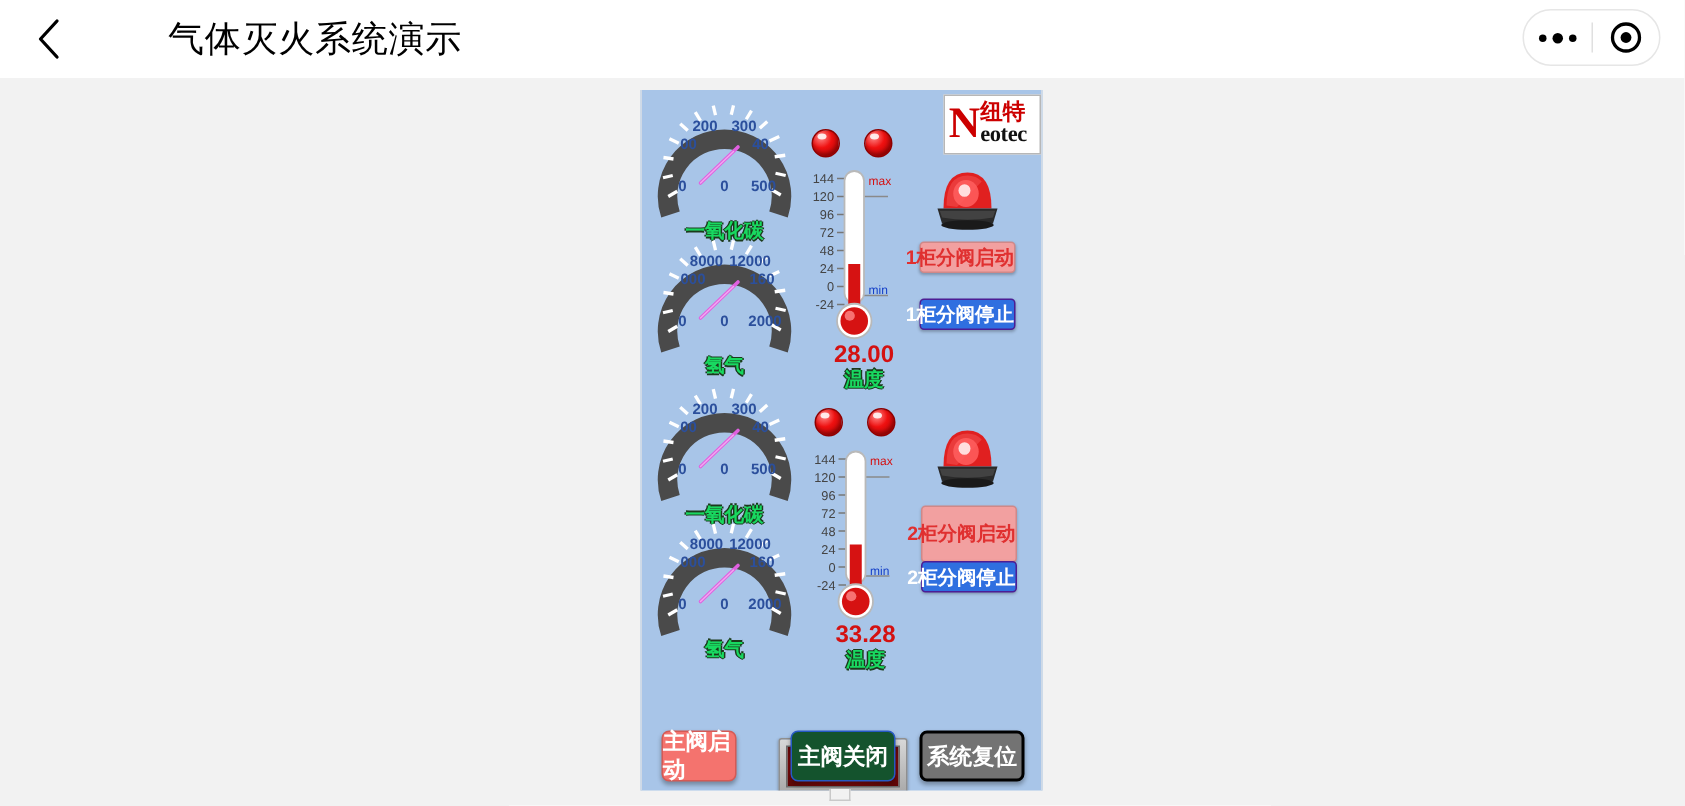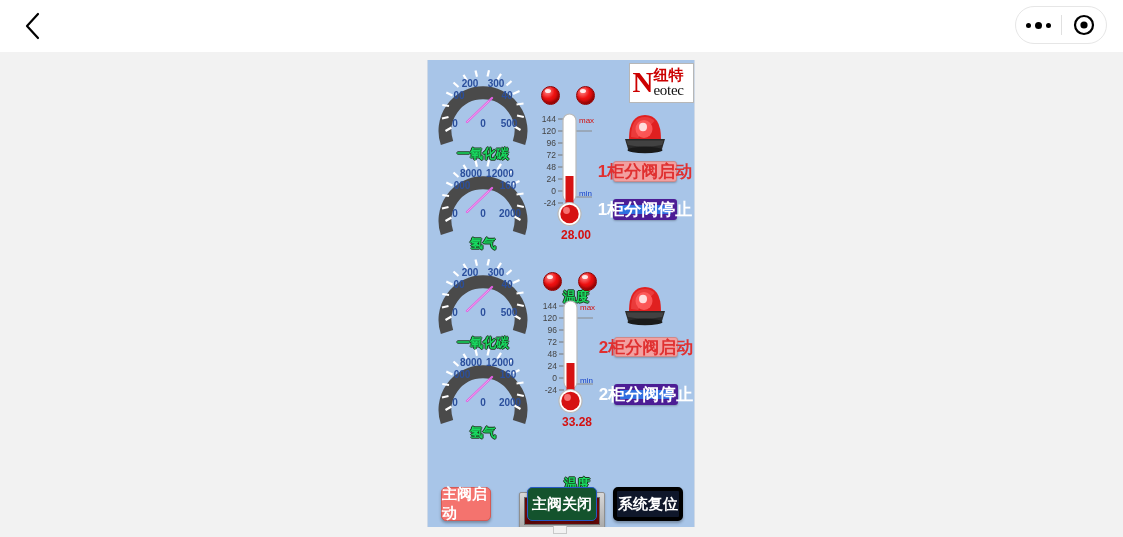--- a/index.html
+++ b/index.html
@@ -66,87 +66,86 @@
     position: absolute; left: 1px; top: 2px;
     font-family: "Liberation Serif", serif; font-weight: bold;
     font-size: 29px; color: #cc0000; line-height: 29px;
   }
   .logo-cn {
     position: absolute; left: 22px; top: 1px;
     font-size: 15px; font-weight: bold; color: #cc0000; line-height: 15px;
   }
   .logo-eotec {
     position: absolute; left: 22px; top: 16px;
-    font-family: "Liberation Serif", serif; font-weight: normal;
+    font-family: "Liberation Serif", serif; font-weight: bold;
     font-size: 15px; color: #111; line-height: 16px; letter-spacing: -0.3px;
   }
 
   
   .gauge { position: absolute; width: 92px; height: 86px; }
   .gauge svg { display: block; }
   .gauge-label {
     position: absolute; left: 0; top: 80px; width: 92px; text-align: center;
     font-size: 13px; font-weight: bold; color: #18d860;
     text-shadow: -1px 0 #1b3a1b, 0 1px #1b3a1b, 1px 0 #1b3a1b, 0 -1px #1b3a1b;
   }
 
   
   .thermo { position: absolute; width: 92px; height: 130px; }
   .thermo svg { display: block; }
   .thermo-value {
     position: absolute; left: 0; width: 92px; text-align: center;
-    font-size: 12px; color: #d41111; font-weight: bold;
+    font-size: 16px; color: #d41111; font-weight: bold;
   }
   .thermo-label {
     position: absolute; left: 0; width: 92px; text-align: center;
     font-size: 13px; font-weight: bold; color: #18d860;
     text-shadow: -1px 0 #1b3a1b, 0 1px #1b3a1b, 1px 0 #1b3a1b, 0 -1px #1b3a1b;
-    margin-top: 44px;
   }
 
   
   .led { position: absolute; width: 19px; height: 19px; border-radius: 50%;
     background: radial-gradient(circle at 32% 26%, #ff8a8a 0%, #ef1111 42%, #b80000 100%);
     border: 1px solid #8e0000;
     box-shadow: inset -1px -2px 3px rgba(0,0,0,0.35);
   }
   .led::after {
     content: ""; position: absolute; left: 3px; top: 2px;
     width: 6px; height: 4px; border-radius: 50%;
     background: rgba(255,255,255,0.85);
   }
 
   
   .beacon { position: absolute; width: 54px; height: 50px; }
   .beacon svg { display: block; }
 
   
   .btn {
-    position: absolute; display: flex; align-items: center; justify-content: center;
-    font-size: 17px; font-weight: bold; border-radius: 3px; cursor: pointer;
+    position: absolute; display: flex; align-items: center; justify-content: flex-end;
+    font-size: 13px; font-weight: bold; border-radius: 3px; cursor: pointer;
     white-space: nowrap;
   }
   .btn-start {
     background: #f2a0a0; color: #e03030; border: 1px solid #d08888;
     box-shadow: 0 1px 2px rgba(0,0,0,0.25);
   }
   .btn-stop {
-    background: #2f6fe0; color: #ffffff; border: 6px solid #4c1d95;
+    background: #2f6fe0; color: #ffffff; border: 1px solid #4c1d95;
     box-shadow: 0 1px 2px rgba(0,0,0,0.25);
   }
 
   .bigbtn {
     position: absolute; height: 34px; border-radius: 5px; cursor: pointer;
     display: flex; align-items: center; justify-content: center;
     font-size: 15px; font-weight: bold; color: #ffffff;
     box-shadow: 0 2px 3px rgba(0,0,0,0.3);
   }
   .bigbtn-red   { background: #f4736e; border: 1px solid #d45a55; }
   .bigbtn-blue  { background: #14532d; border: 1px solid #2659c4; }
-  .bigbtn-navy  { background: #0f172a; border: 4px solid #000000; }
+  .bigbtn-navy  { background: #737373; border: 2px solid #000000; }
 
   
   .sign {
     position: absolute; left: 91px; top: 432px; width: 86px; height: 38px;
     background: linear-gradient(#d8d8d8, #a8a8a8);
     border: 1px solid #8f8f8f; border-radius: 2px;
     padding: 4px; box-shadow: 0 1px 2px rgba(0,0,0,0.3);
   }
   .sign-face {
     width: 100%; height: 100%;
@@ -161,20 +160,21 @@
 <body>
 
 <div id="app">
 
   <div class="navbar">
     <div class="back-btn">
       <svg width="20" height="30" viewBox="0 0 20 30">
         <path d="M15 3 L4 15 L15 27" fill="none" stroke="#000" stroke-width="2.2" stroke-linecap="round" stroke-linejoin="round"></path>
       </svg>
     </div>
+    <div class="nav-title">气体灭火系统演示</div>
 
     <div class="capsule">
       <div class="dots">
         <i></i>
           <i class="mid"></i>
           <i></i>
       </div>
       <div class="divider"></div>
       <div class="target">
         <svg width="22" height="22" viewBox="0 0 22 22">
@@ -437,24 +437,24 @@
           <path d="M11 33 Q11 9 27 9 Q43 9 43 33 Z" fill="#e02020"></path>
           <path d="M13 31 Q13 11 27 11 Q33 11 36.5 15 L20 32 Z" fill="#ef4a4a" opacity="0.65"></path>
           <ellipse cx="26" cy="23" rx="8.5" ry="9" fill="#ff5f5f" opacity="0.85"></ellipse>
           <ellipse cx="25" cy="21" rx="4" ry="4.2" fill="#ffdede"></ellipse>
           <path d="M7 33 L47 33 L44 43 Q27 47 10 43 Z" fill="#2a2a2a"></path>
           <path d="M8.5 34.5 L45.5 34.5 L44 39 Q27 42 10 39 Z" fill="#4d4d4d" opacity="0.7"></path>
           <ellipse cx="27" cy="44" rx="17.5" ry="3.2" fill="#1a1a1a"></ellipse>
         </svg>
       </div>
 
-      <div class="btn btn-start" style="left:186px; top:277px; width:64px; height:20px;">
+      <div class="btn btn-start" style="left:186px; top:277px; width:64px; height:38px;">
         <span>2柜分阀启动</span>
       </div>
-      <div class="btn btn-stop" style="left:186px; top:324px; width:64px; height:21px;">
+      <div class="btn btn-stop" style="left:186px; top:314px; width:64px; height:21px;">
         <span>2柜分阀停止</span>
       </div>
 
       <div class="sign">
         <div class="sign-face">放气勿入</div>
       </div>
 
       <div class="bigbtn bigbtn-red" style="left:13px; top:427px; width:50px;">
         <span>主阀启动</span>
       </div>

